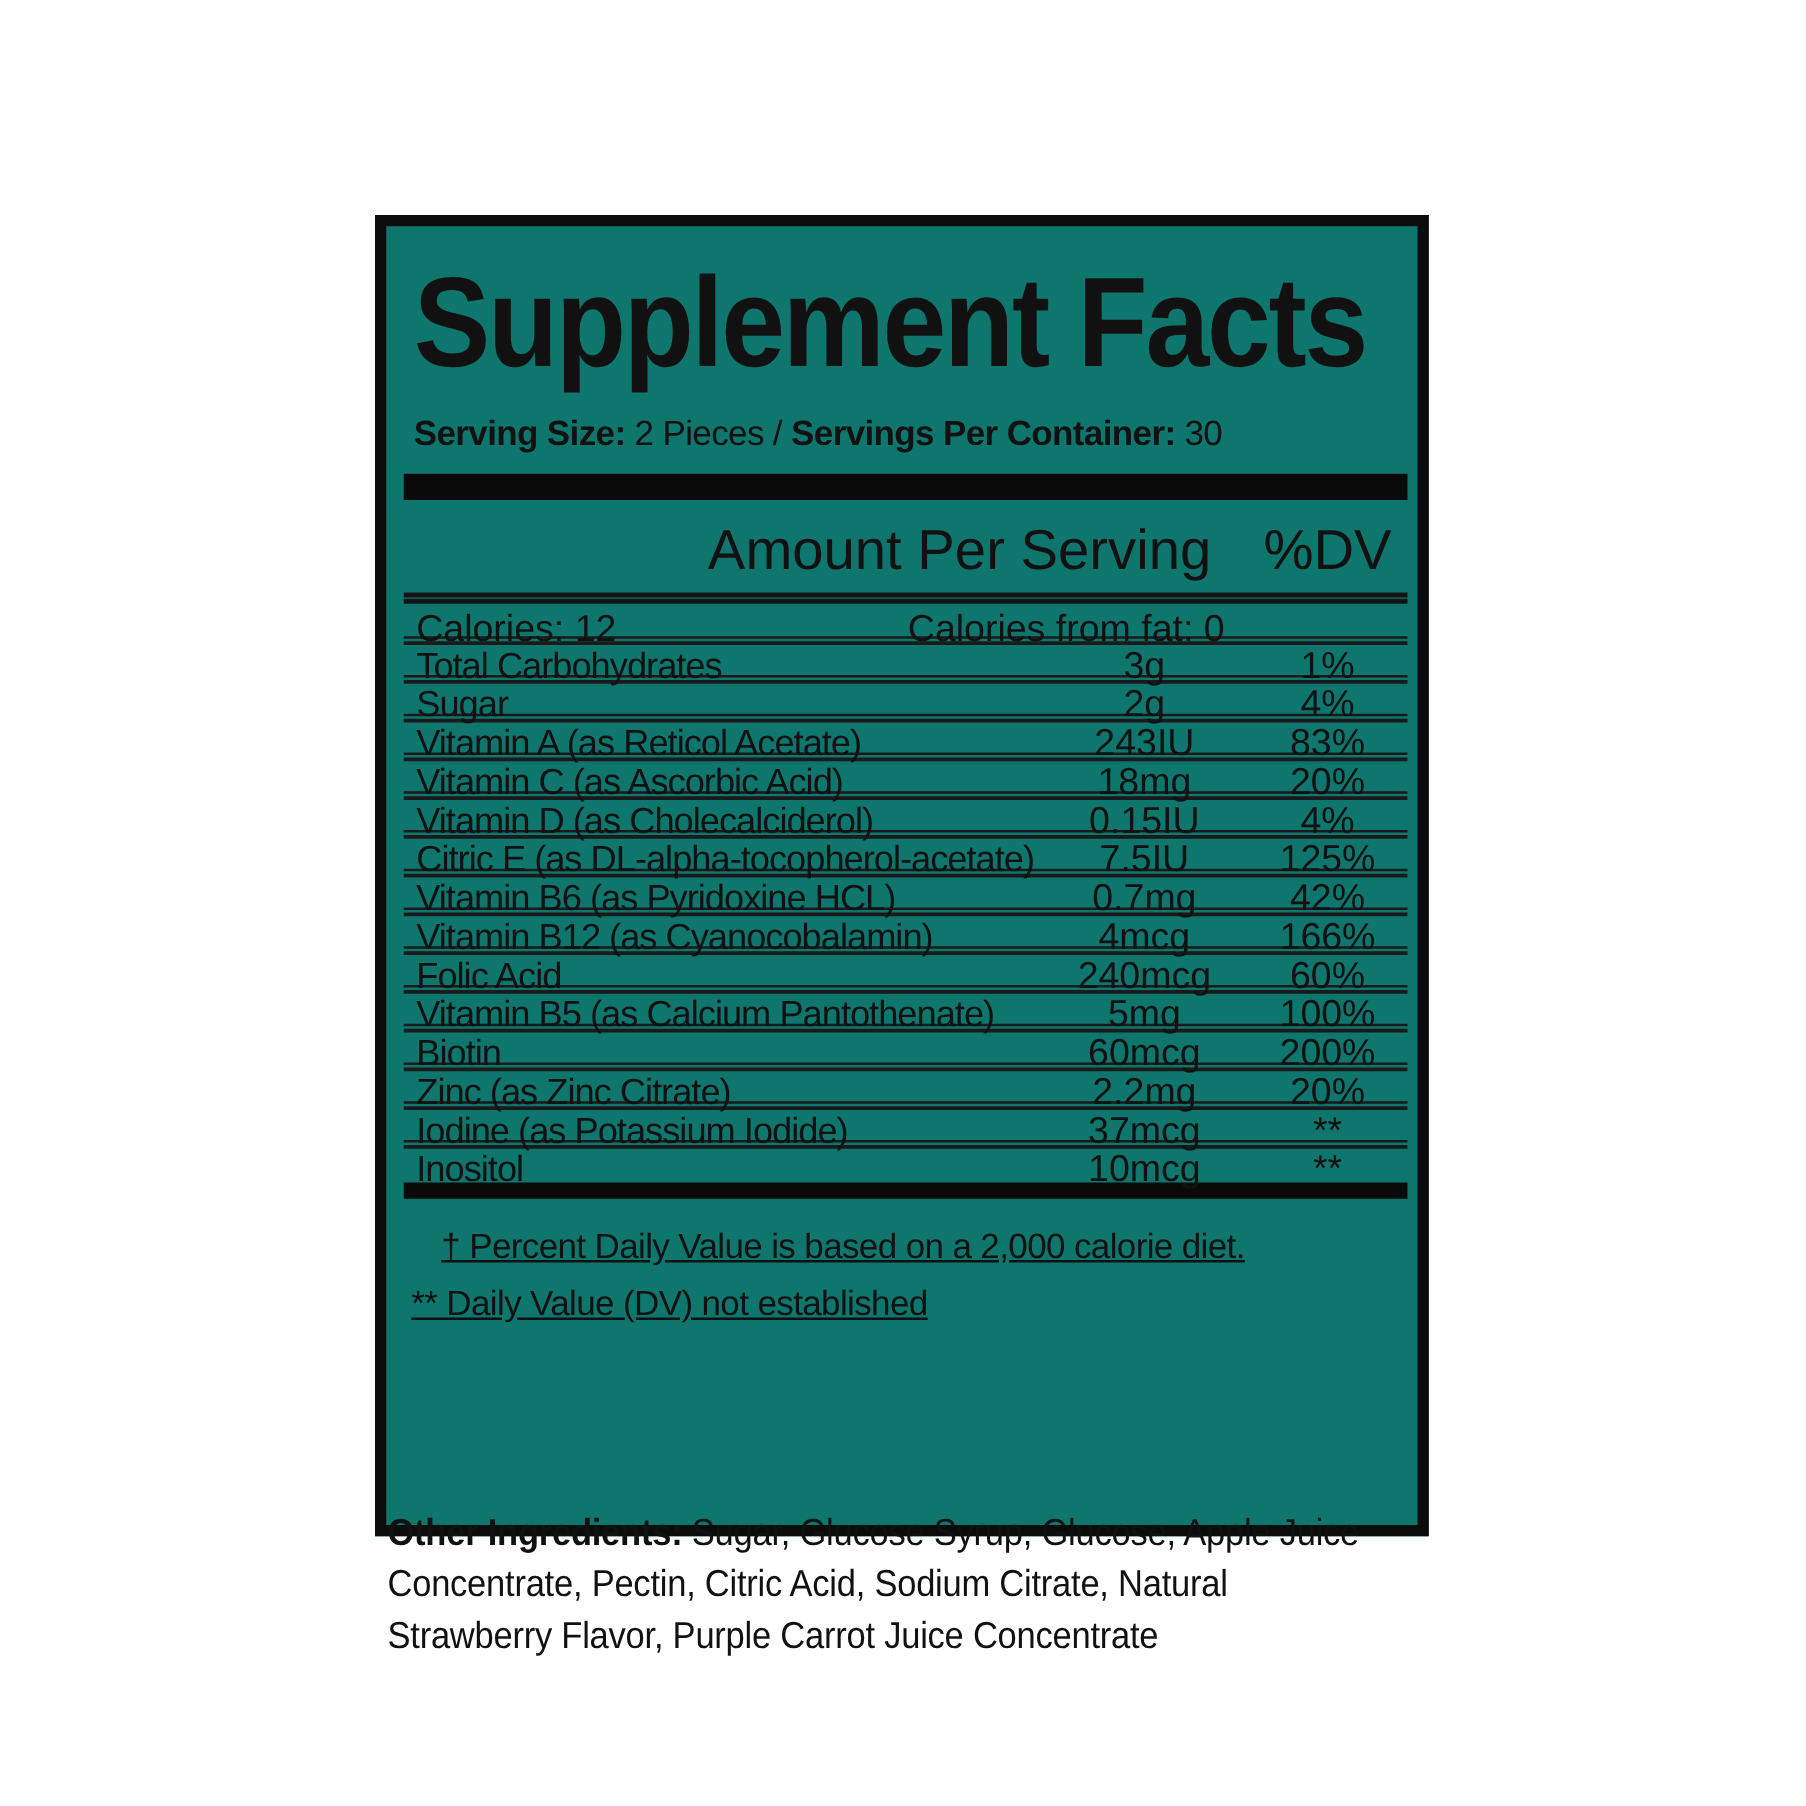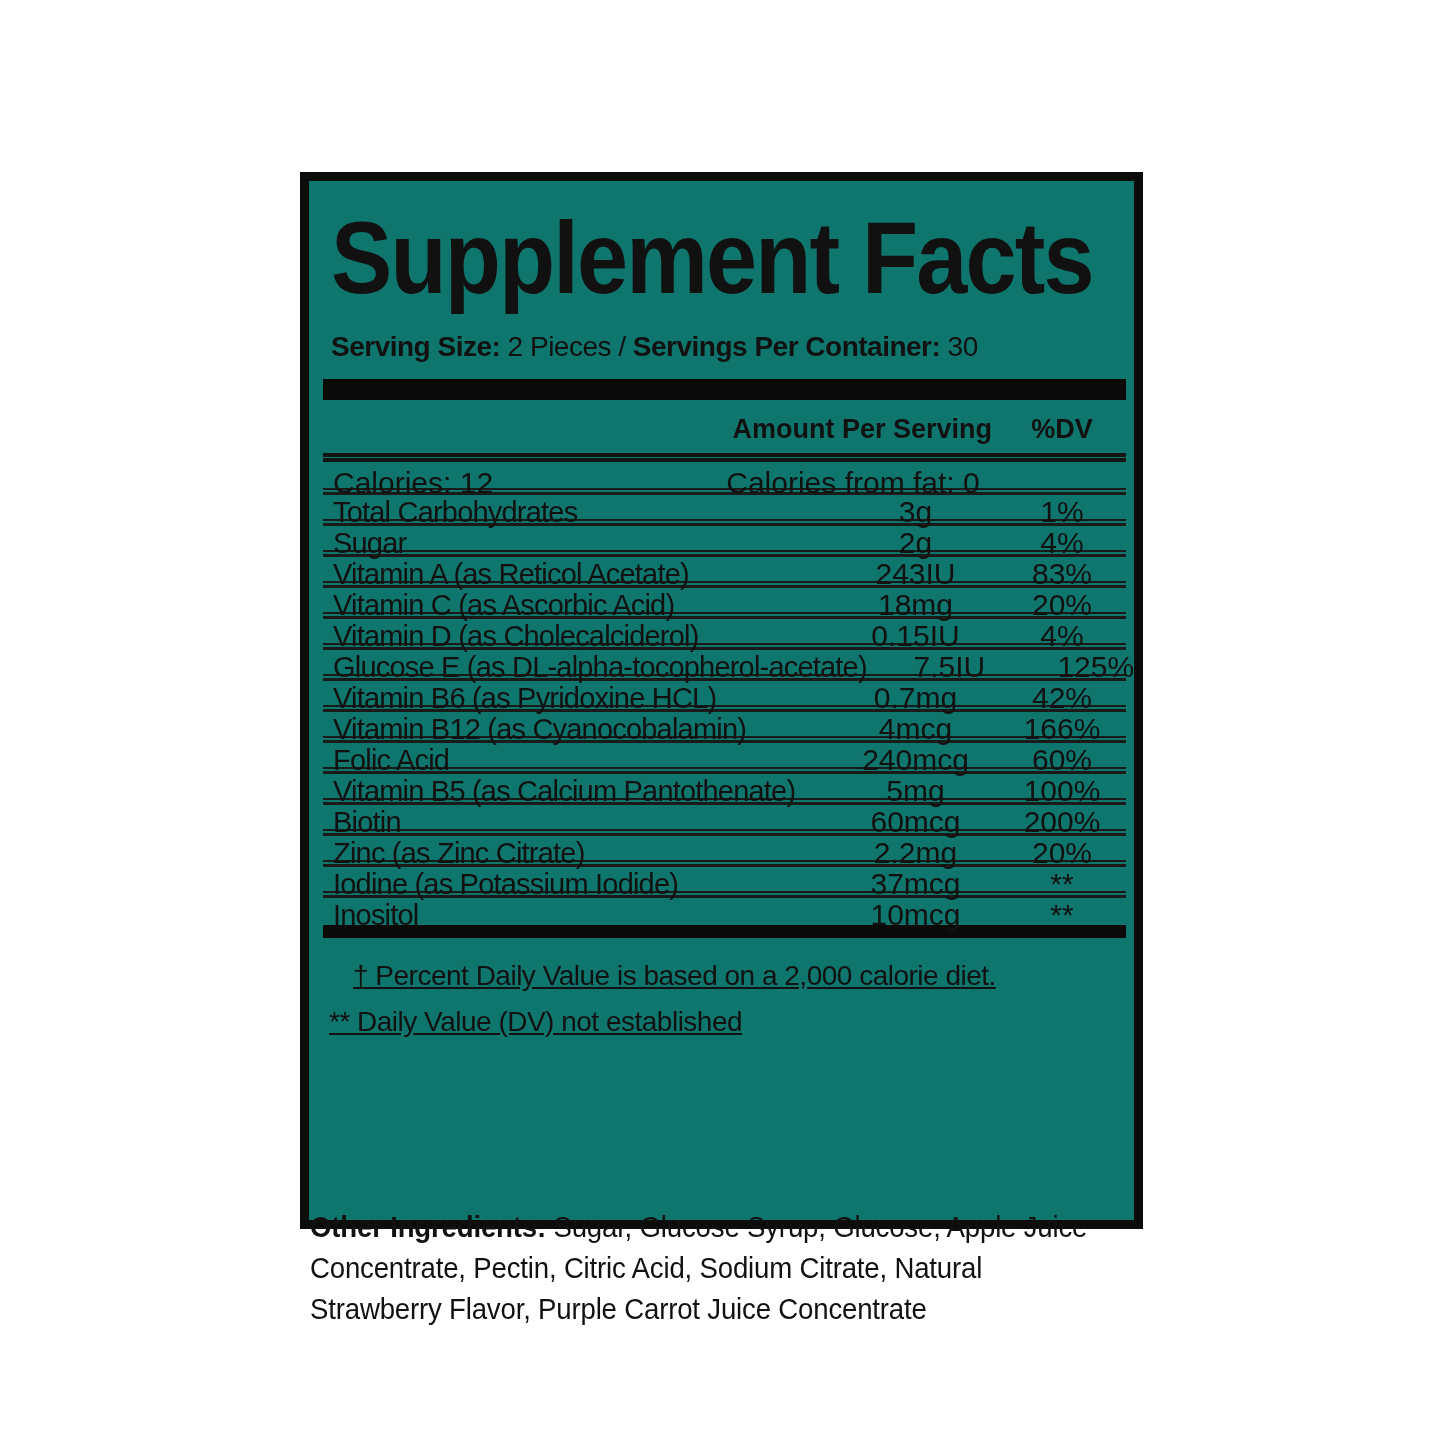--- a/index.html
+++ b/index.html
@@ -16,21 +16,21 @@
   }
   .serving { font-size:28px; letter-spacing:-0.5px; margin:22px 0 16px 8px; white-space:nowrap; }
   .b { font-weight:bold; }
 
   .bar { background:#0a0a0a; }
   .bar-top { height:21px; margin-top:4px; }
   .bar-bottom { height:13px; margin-top:3px; }
 
   .header-row {
     display:grid; grid-template-columns:1fr 165px 128px;
-    align-items:end; padding:14px 0 8px 0; font-weight:bold; font-size:27px;
+    align-items:end; padding:14px 0 8px 0; font-weight:normal; font-size:45px;gap:23px;
   }
   .h-amount { grid-column:1 / 3; text-align:right; padding-right:6px; white-space:nowrap; }
   .h-dv { text-align:center; white-space:nowrap; }
 
   .rule-heavy { border-top:4px solid #141414; border-bottom:4px solid #141414; height:9px; }
   .sep { border-top:2px solid #1a1a1a; border-bottom:3px solid #1a1a1a; height:7px; }
 
   .calories-row { position:relative; height:26px; line-height:42px; font-size:30px; }
   .calories-row > span:first-child { padding-left:10px; }
   .cal-fat { position:absolute; left:66%; transform:translateX(-50%); white-space:nowrap; }
@@ -110,21 +110,21 @@
 
   <div class="sep"></div>
   <div class="row">
     <span class="c-name">Vitamin D (as Cholecalciderol)</span>
     <span class="c-amt">0.15IU</span>
     <span class="c-dv">4%</span>
   </div>
 
   <div class="sep"></div>
   <div class="row">
-    <span class="c-name">Glucose E (as DL-alpha-tocopherol-acetate)</span>
+    <span class="c-name">Citric E (as DL-alpha-tocopherol-acetate)</span>
     <span class="c-amt">7.5IU</span>
     <span class="c-dv">125%</span>
   </div>
 
   <div class="sep"></div>
   <div class="row">
     <span class="c-name">Vitamin B6 (as Pyridoxine HCL)</span>
     <span class="c-amt">0.7mg</span>
     <span class="c-dv">42%</span>
   </div>

